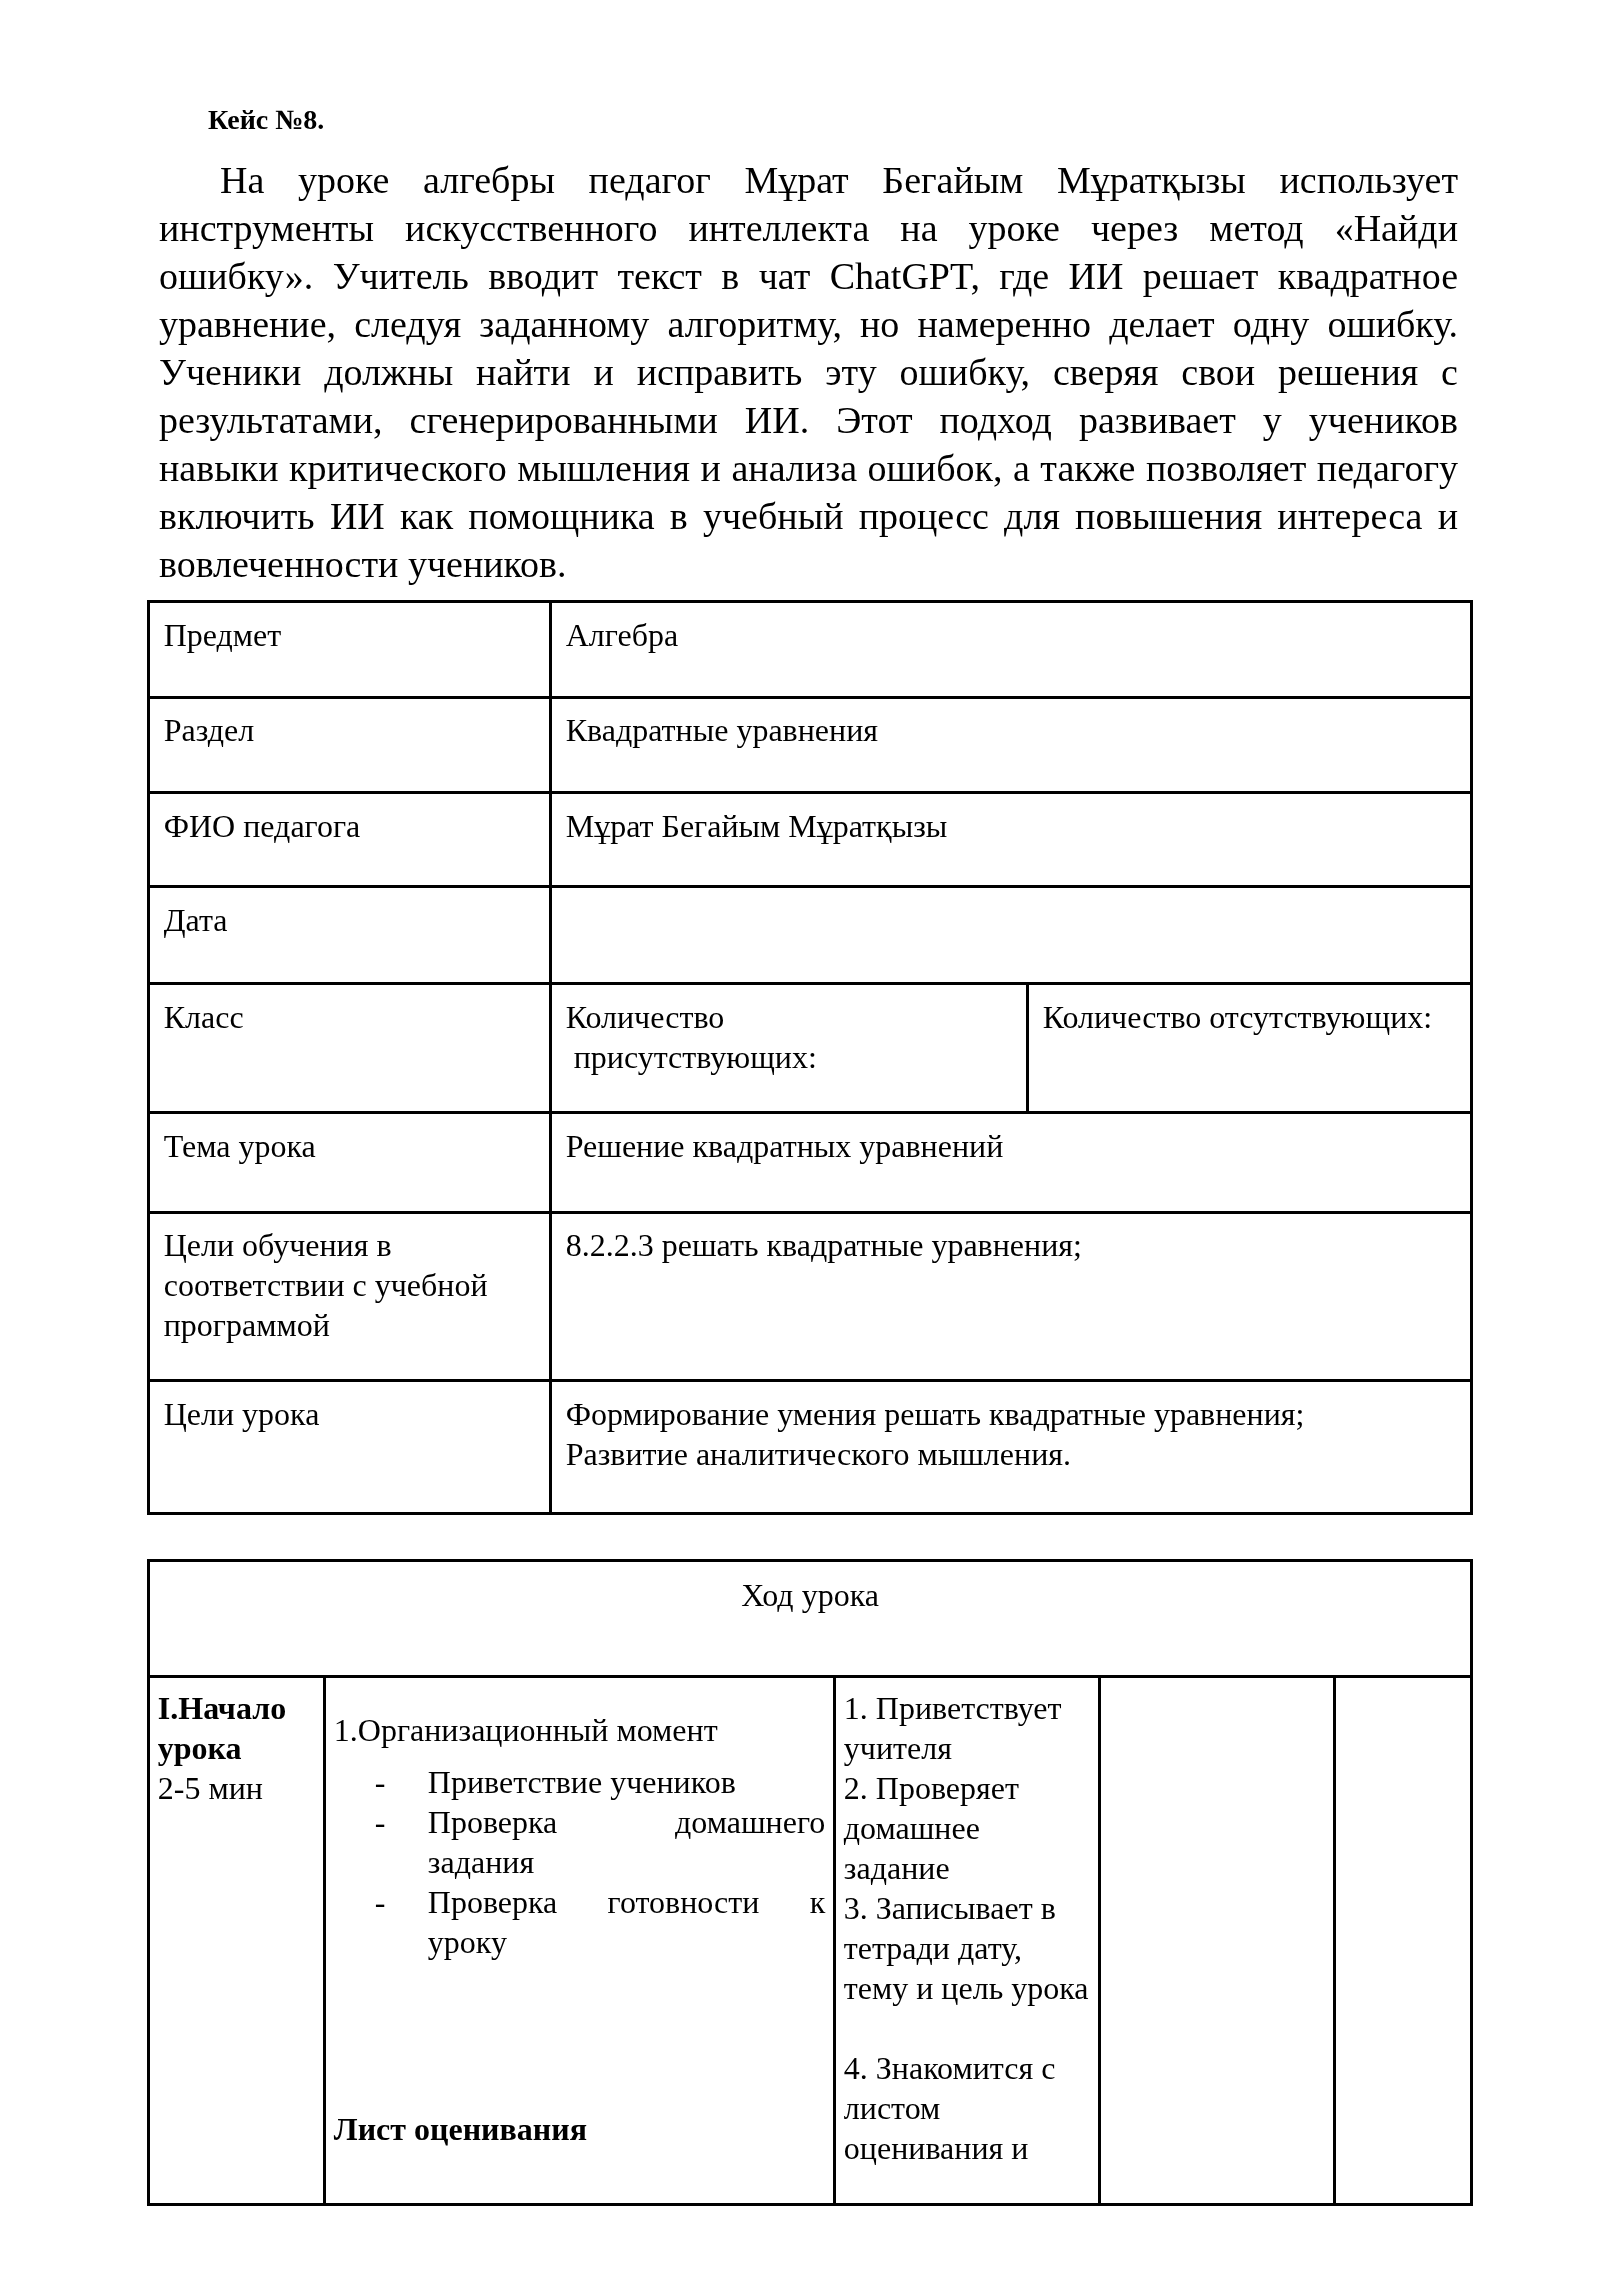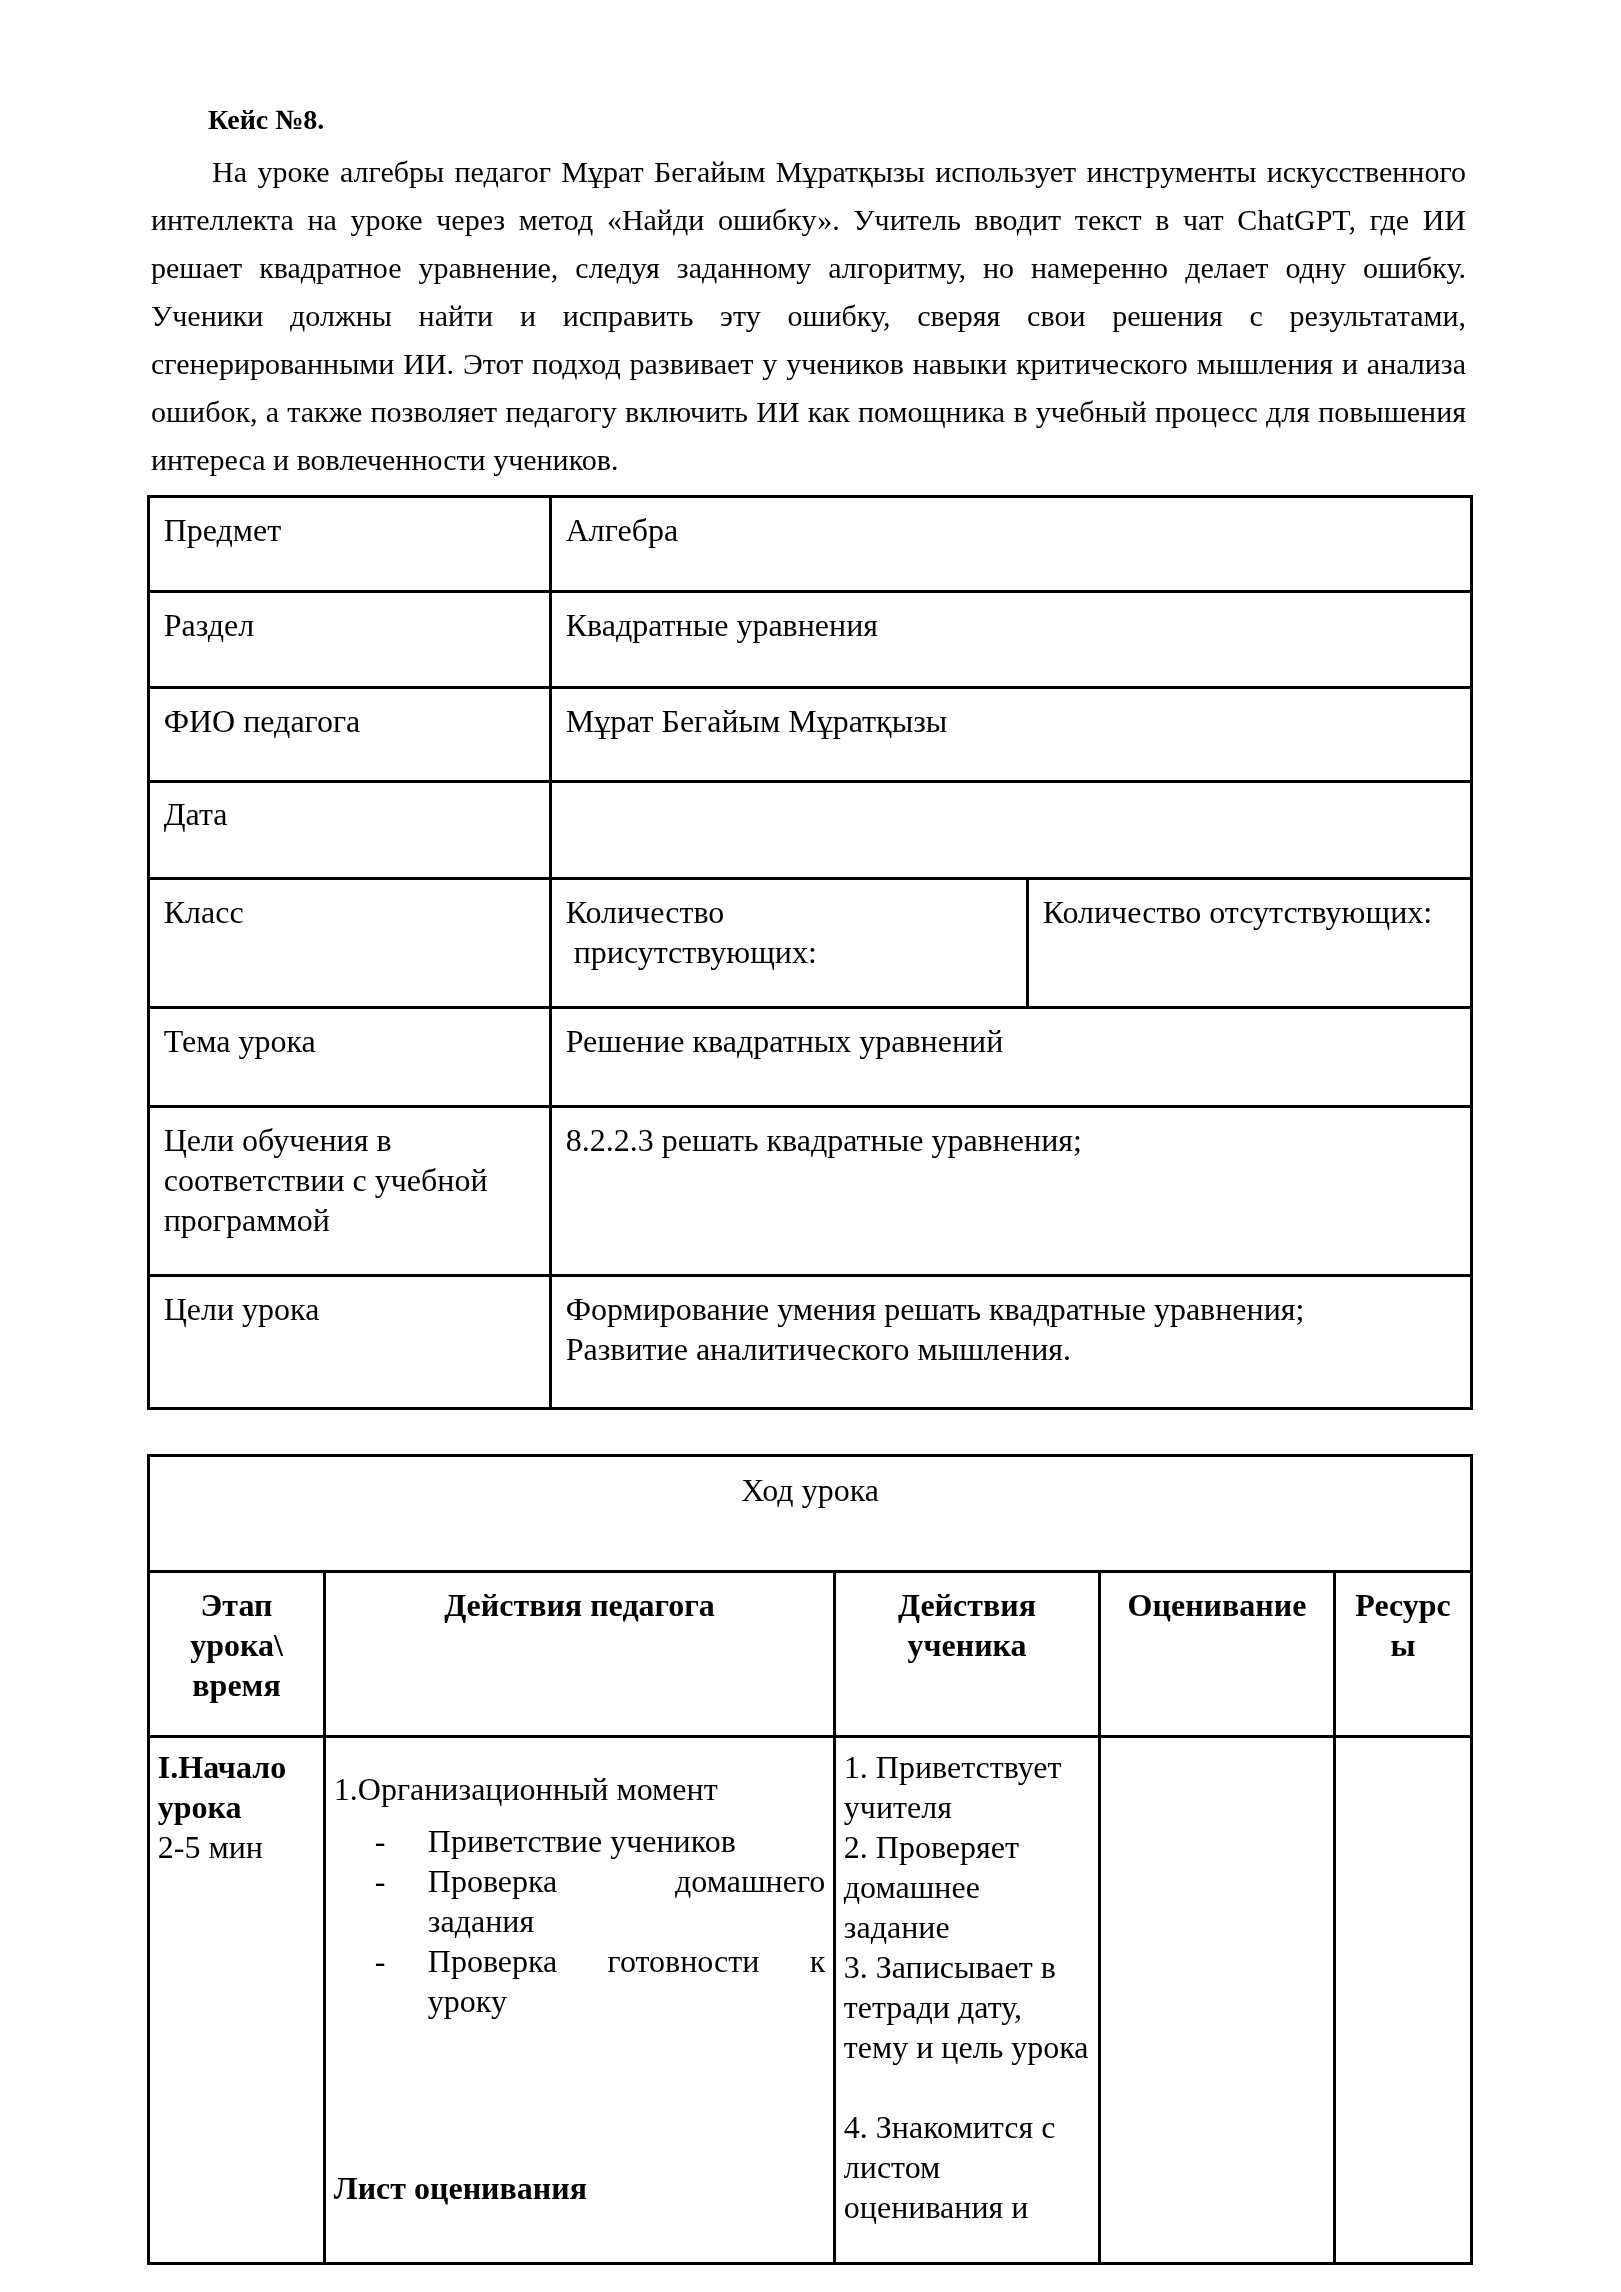--- a/index.html
+++ b/index.html
@@ -10,22 +10,22 @@
   }
   .content{
     position:absolute;left:147px;top:0;width:1323px;
   }
   .heading{
     margin:96px 0 0 0;
     font-size:28px;font-weight:bold;line-height:48px;
     text-indent:61px;
   }
   .intro{
-    margin:4px;
-    font-size:30px;line-height:48px;
+    margin:12px;
+    font-size:38px;line-height:48px;
     text-align:justify;text-indent:61px;
   }
   table{border-collapse:collapse;table-layout:fixed;}
   td{border:3.9px solid #000;vertical-align:top;overflow:hidden;}
   .info-table{margin-top:10.8px;width:1323px;font-size:32px;line-height:40px;}
   .info-table td{padding:11.8px 13.7px;}
   .lesson-table{margin-top:44px;width:1323px;font-size:32px;line-height:40px;}
   .lesson-table td{padding:9.8px 7.8px;}
   .h70 td{height:69px;}
   .h68 td{height:67px;}
@@ -110,31 +110,20 @@
         <col style="width:176px">
         <col style="width:510px">
         <col style="width:265px">
         <col style="width:235px">
         <col style="width:137px">
       </colgroup>
     <tbody>
       <tr class="title-row">
         <td colspan="5">Ход урока</td>
       </tr>
-      <tr class="head-row">
-        <td class="ml">Этап
-урока\
-время</td>
-        <td>Действия педагога</td>
-        <td class="ml">Действия
-ученика</td>
-        <td>Оценивание</td>
-        <td class="ml">Ресурс
-ы</td>
-      </tr>
       <tr class="body-row">
         <td>
           <div class="stage-name ml">I.Начало
 урока</div>
           <div class="stage-time">2-5 мин</div>
         </td>
         <td class="teacher-cell">
           <div class="teacher-heading">1.Организационный момент</div>
           <ul class="dash-list">
             <li><span>Приветствие учеников</span></li>

